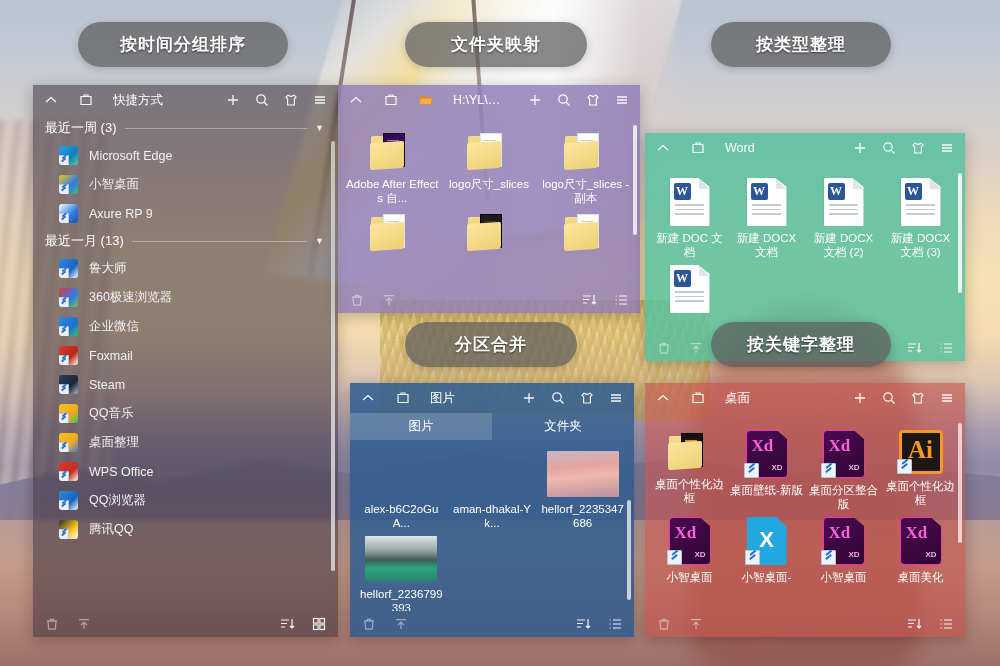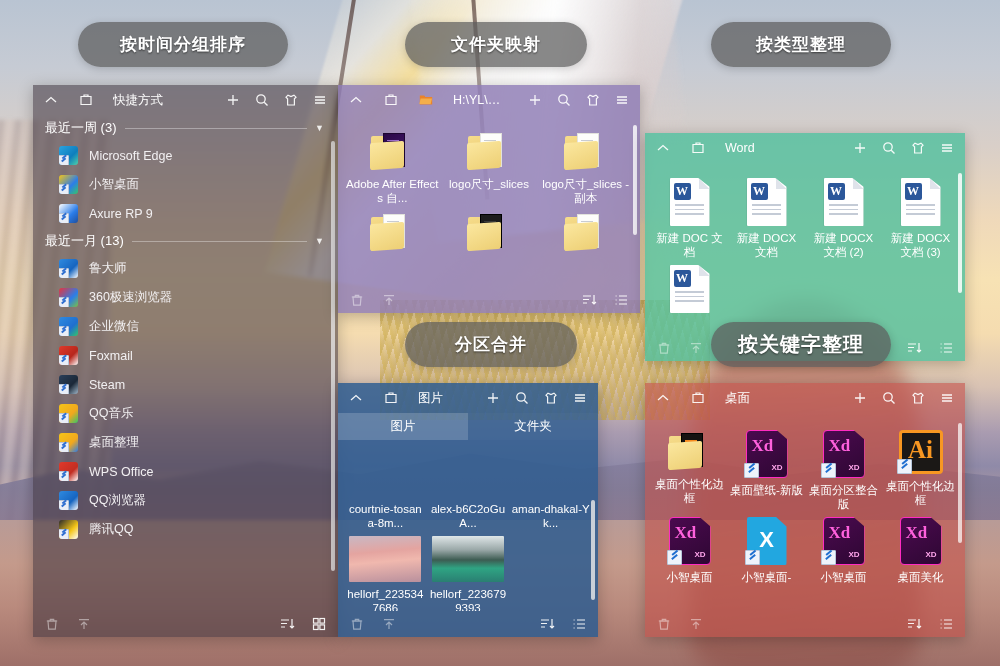--- a/index.html
+++ b/index.html
@@ -232,21 +232,21 @@
 </div>
 <div class="pill" id="pill1" style="left: 405px; top: 22px; width: 182px; height: 45px; font-size: 17px;">
   <span>文件夹映射</span>
 </div>
 <div class="pill" id="pill2" style="left: 711px; top: 22px; width: 180px; height: 45px; font-size: 17px;">
   <span>按类型整理</span>
 </div>
 <div class="pill" id="pill3" style="left: 405px; top: 322px; width: 172px; height: 45px; font-size: 17px;">
   <span>分区合并</span>
 </div>
-<div class="pill" id="pill4" style="left: 711px; top: 322px; width: 180px; height: 45px; font-size: 20px;">
+<div class="pill" id="pill4" style="left: 711px; top: 322px; width: 180px; height: 45px; font-size: 17px;">
   <span>按关键字整理</span>
 </div>
 
 <div class="panel" id="panel-shortcuts">
   <div class="panel-header">
     <span class="ico">
         <svg viewBox="0 0 16 16" fill="none" stroke="#fff" stroke-width="1.3">
           <path d="M3 10 L8 5.5 L13 10"></path>
         </svg>
       </span>
@@ -686,21 +686,21 @@
         </span>
       <span class="ico">
           <svg viewBox="0 0 16 16" fill="none" stroke="#fff" stroke-width="1.2">
             <path d="M6 4h8M6 8h8M6 12h8M2.6 4h1M2.6 8h1M2.6 12h1"></path>
           </svg>
         </span>
     </span>
   </div>
 </div>
 
-<div class="panel" id="panel-pictures" style="left:338px;top:383px;width:260px;height:254px;background:rgba(47,92,143,.86);">
+<div class="panel" id="panel-pictures" style="left:350px;top:383px;width:284px;height:254px;background:rgba(47,92,143,.86);">
   <div class="panel-header">
     <span class="ico">
         <svg viewBox="0 0 16 16" fill="none" stroke="#fff" stroke-width="1.3">
           <path d="M3 10 L8 5.5 L13 10"></path>
         </svg>
       </span>
     <span class="ico">
         <svg viewBox="0 0 16 16" fill="none" stroke="#fff" stroke-width="1.2">
           <path d="M3 4.5h10v8H3z"></path>
           <path d="M6 4.5V3h4v1.5"></path>
@@ -736,24 +736,20 @@
         <span>图片</span>
       </div>
       <div class="tab inactive">
         <span>文件夹</span>
       </div>
     </div>
   <div class="panel-body">
     <div class="grid grid-3" id="pictures-grid" style="padding-top:8px;">
         <div class="cell">
           <span style="width:72px;height:46px;display:block"></span>
-          <span class="label">courtnie-tosana-8m...</span>
-        </div>
-        <div class="cell">
-          <span style="width:72px;height:46px;display:block"></span>
           <span class="label">alex-b6C2oGuA...</span>
         </div>
         <div class="cell">
           <span style="width:72px;height:46px;display:block"></span>
           <span class="label">aman-dhakal-Yk...</span>
         </div>
         <div class="cell">
           <span class="thumb t2"></span>
           <span class="label">hellorf_2235347686</span>
         </div>

